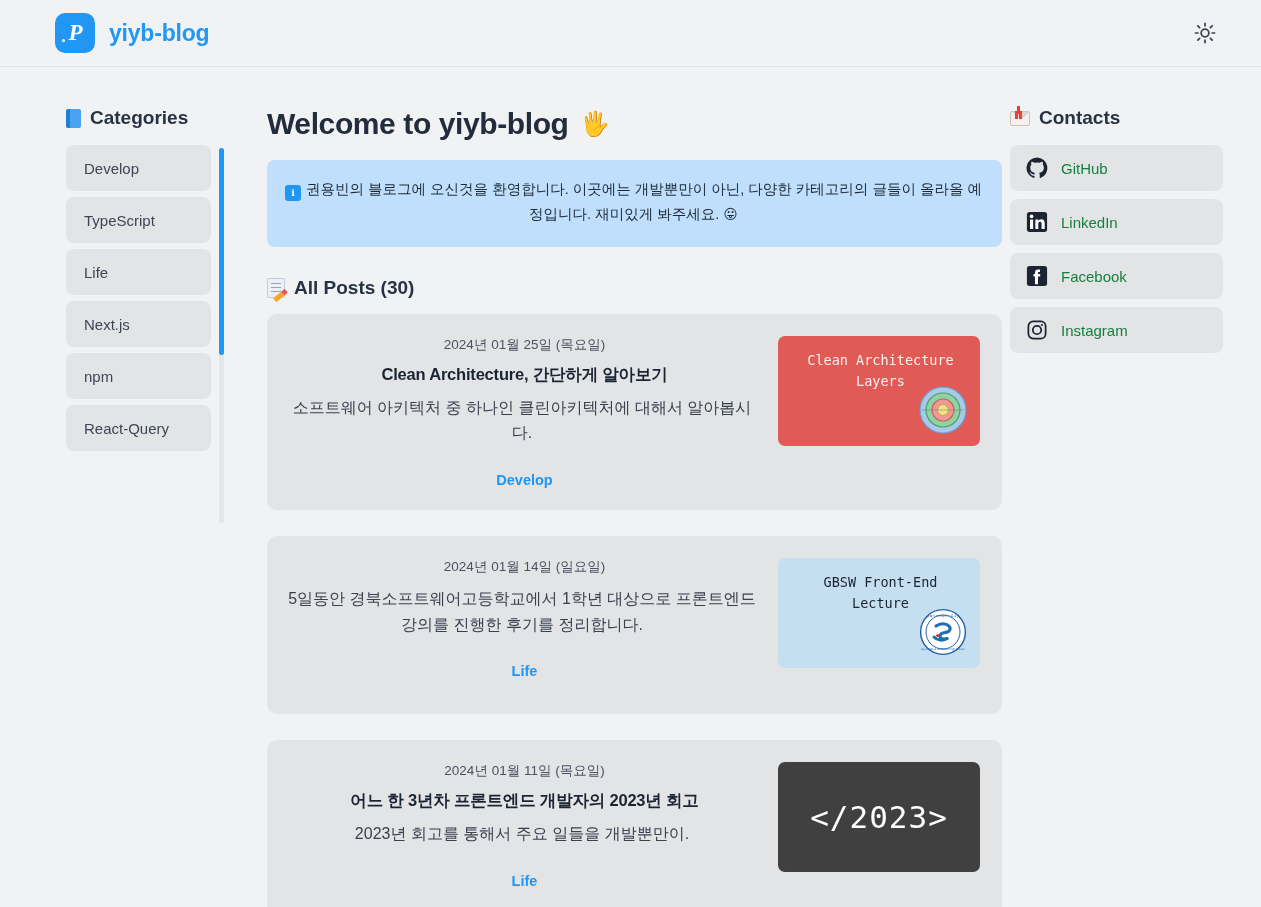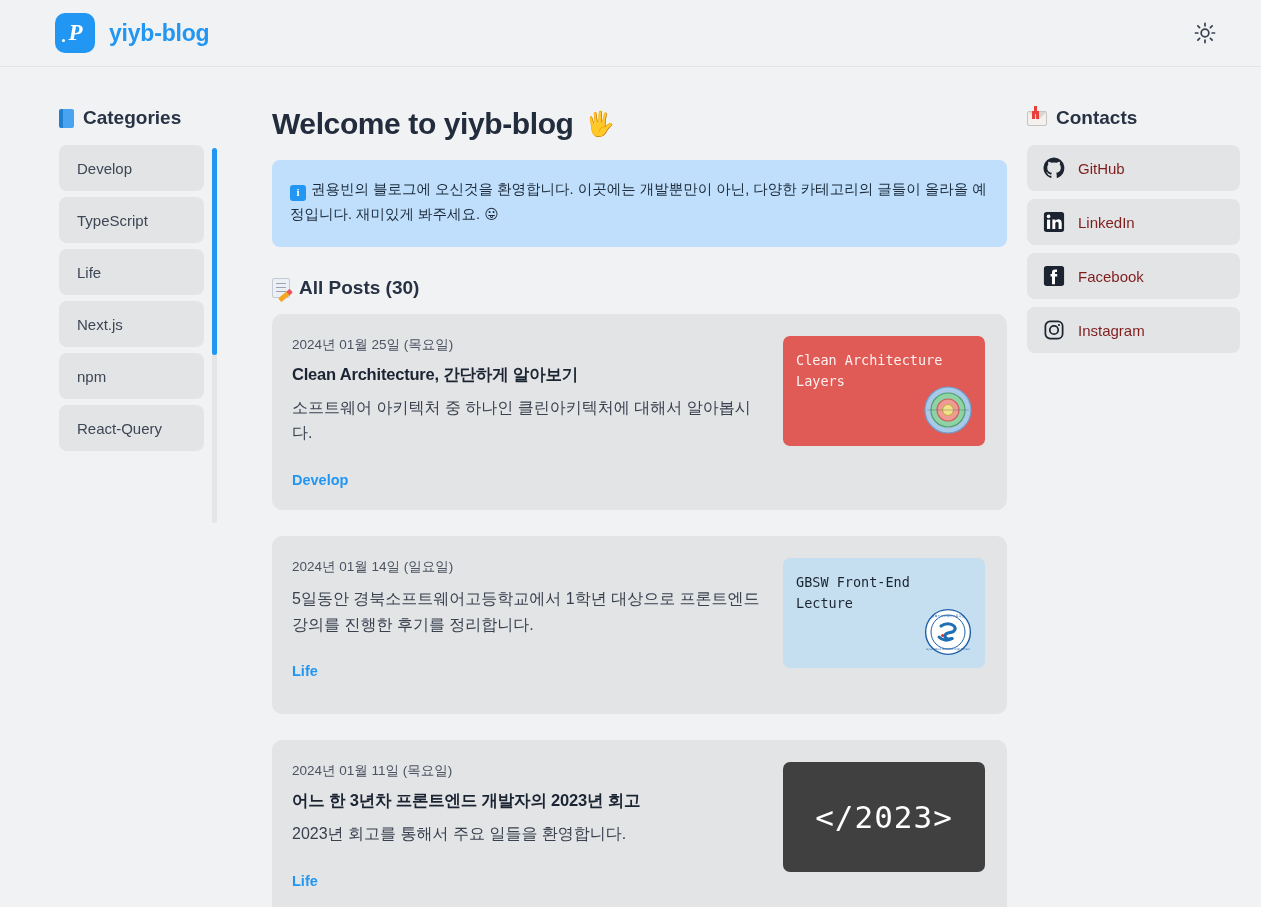--- a/index.html
+++ b/index.html
@@ -65,23 +65,24 @@
     display: flex; align-items: center; justify-content: center;
     background: transparent;
     border: none;
     cursor: pointer;
     color: #374151;
   }
 
   
   .page {
     display: flex;
-    gap: 12px;
-    padding: 40px 0 0 4px;
+    gap: 0;
+    padding: 40px 0 0 11px;
     height: 840px;
+    text-align: center;
   }
   .col-left {
     width: 235px;
     padding-left: 55px;
     flex: none;
   }
   .col-main {
     width: 740px;
     flex: none;
     padding: 0 0 0 5px;
@@ -343,21 +344,21 @@
   }
   .contact-item {
     height: 46px;
     background: #e3e4e6;
     border-radius: 8px;
     display: flex;
     align-items: center;
     gap: 13px;
     padding: 0 16px;
     font-size: 15px;
-    color: #7f1d1d;
+    color: #15803d;
     cursor: pointer;
     text-decoration: none;
   }
   .contact-item svg { flex: none; }
 </style>
 </head>
 <body>
 
 <header class="site-header">
   <a class="brand" href="#">
@@ -460,21 +461,21 @@
     <circle cx="18.6" cy="27.4" r="1.5" fill="#d0342c"></circle>
     <text x="24" y="9.2" font-size="3" fill="#1f5fa8" text-anchor="middle" font-family="DejaVu Sans, sans-serif">경북소프트웨어고등학교</text>
     <text x="24" y="42.4" font-size="2.6" fill="#1f5fa8" text-anchor="middle" font-family="DejaVu Sans, sans-serif">Gyeongbuk Software High School</text>
   </svg></div>
           </div>
         </article>
         <article class="post-card">
           <div class="post-body">
             <div class="post-date">2024년 01월 11일 (목요일)</div>
             <div class="post-title">어느 한 3년차 프론트엔드 개발자의 2023년 회고</div>
-            <div class="post-desc">2023년 회고를 통해서 주요 일들을 환영합니다.</div>
+            <div class="post-desc">2023년 회고를 통해서 주요 일들을 개발뿐만이.</div>
             <div class="post-tag">Life</div>
           </div>
           <div class="thumb blue">
             <div class="thumb-center">&lt;/2023&gt;</div>
           </div>
         </article>
       </div>
   </main>
 
   <aside class="col-right">

